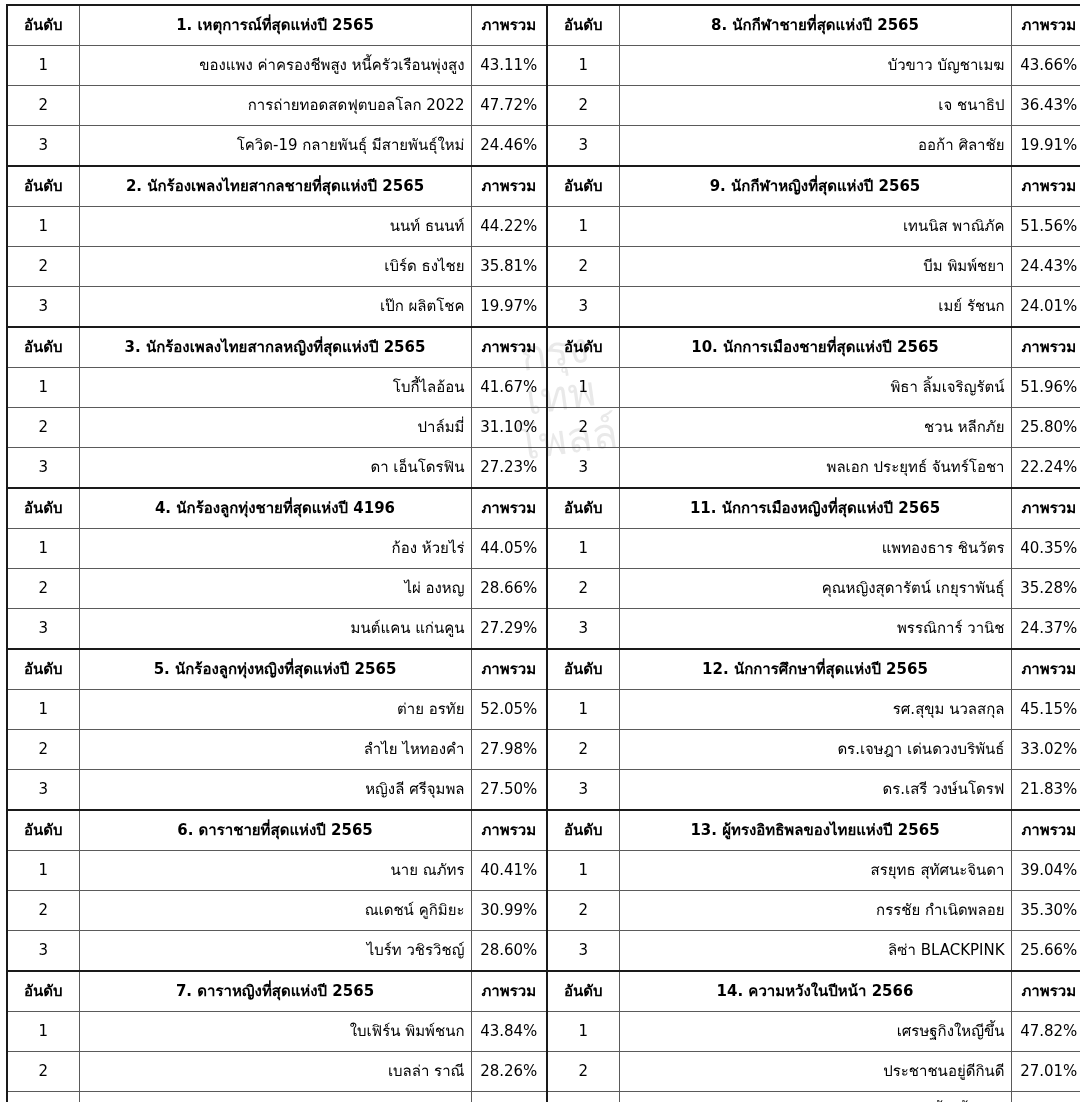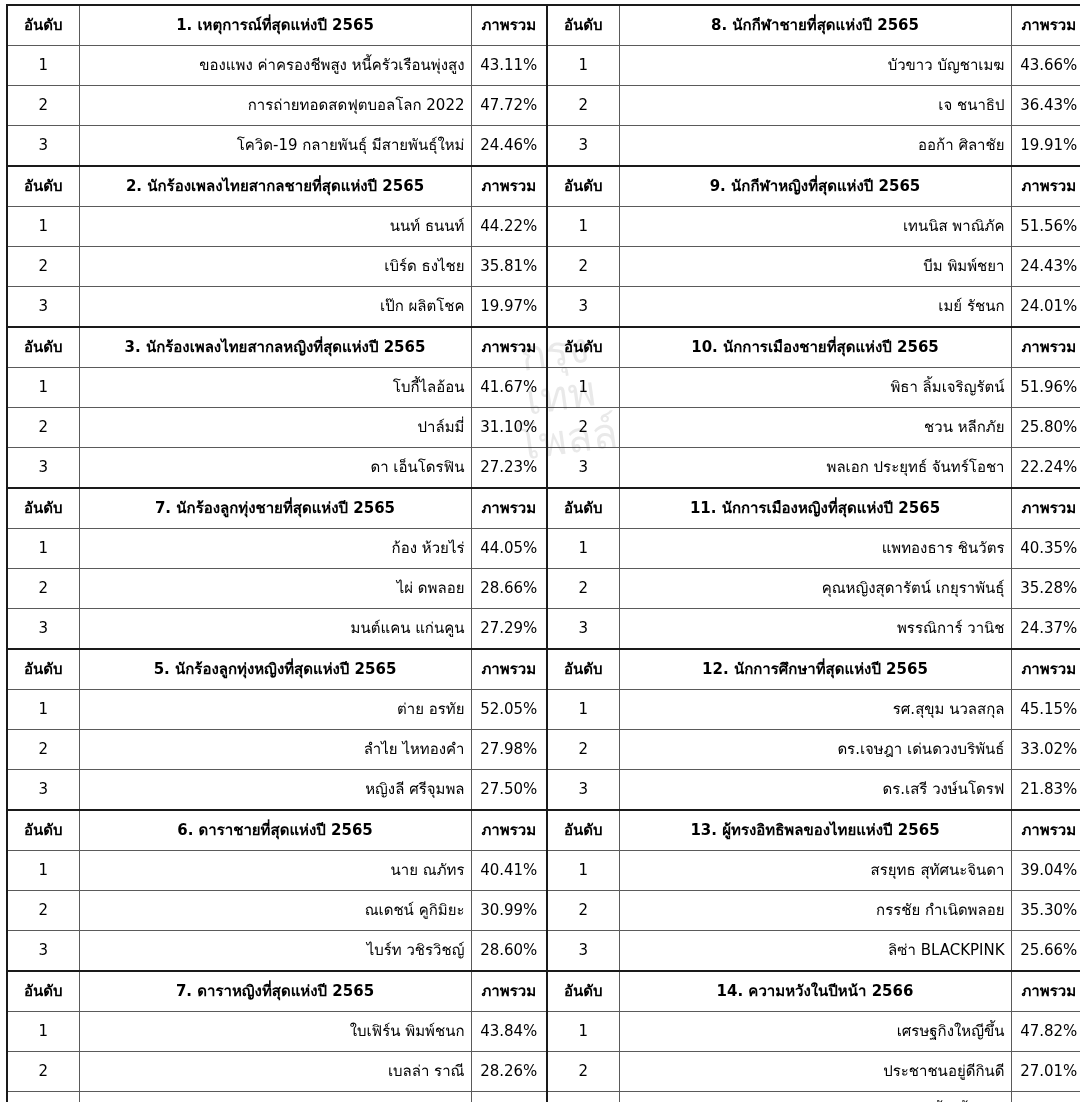--- a/index.html
+++ b/index.html
@@ -196,37 +196,37 @@
           <tr class="data">
             <td class="rank">3</td>
             <td class="title">ดา เอ็นโดรฟิน</td>
             <td class="pct">27.23%</td>
             <td class="rank">3</td>
             <td class="title">พลเอก ประยุทธ์ จันทร์โอชา</td>
             <td class="pct">22.24%</td>
           </tr>
           <tr class="block-head">
             <td class="rank">อันดับ</td>
-            <td class="title">7. นักร้องลูกทุ่งชายที่สุดแห่งปี 2565</td>
+            <td class="title">4. นักร้องลูกทุ่งชายที่สุดแห่งปี 4196</td>
             <td class="pct">ภาพรวม</td>
             <td class="rank">อันดับ</td>
             <td class="title">11. นักการเมืองหญิงที่สุดแห่งปี 2565</td>
             <td class="pct">ภาพรวม</td>
           </tr>
           <tr class="data">
             <td class="rank">1</td>
             <td class="title">ก้อง ห้วยไร่</td>
             <td class="pct">44.05%</td>
             <td class="rank">1</td>
             <td class="title">แพทองธาร ชินวัตร</td>
             <td class="pct">40.35%</td>
           </tr>
           <tr class="data">
             <td class="rank">2</td>
-            <td class="title">ไผ่ ดพลอย</td>
+            <td class="title">ไผ่ องหญ</td>
             <td class="pct">28.66%</td>
             <td class="rank">2</td>
             <td class="title">คุณหญิงสุดารัตน์ เกยุราพันธุ์</td>
             <td class="pct">35.28%</td>
           </tr>
           <tr class="data">
             <td class="rank">3</td>
             <td class="title">มนต์แคน แก่นคูน</td>
             <td class="pct">27.29%</td>
             <td class="rank">3</td>

